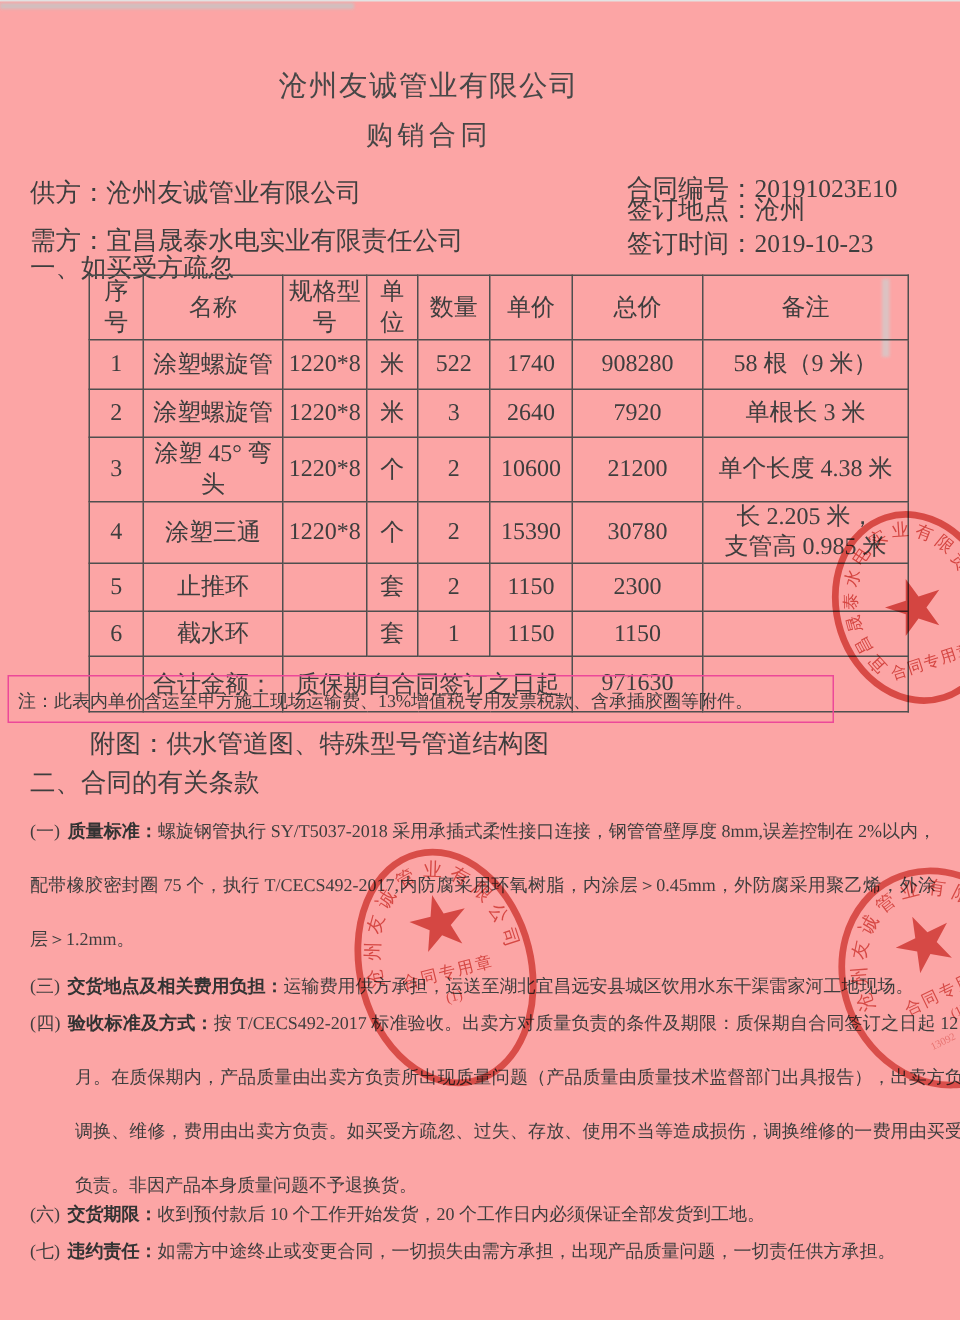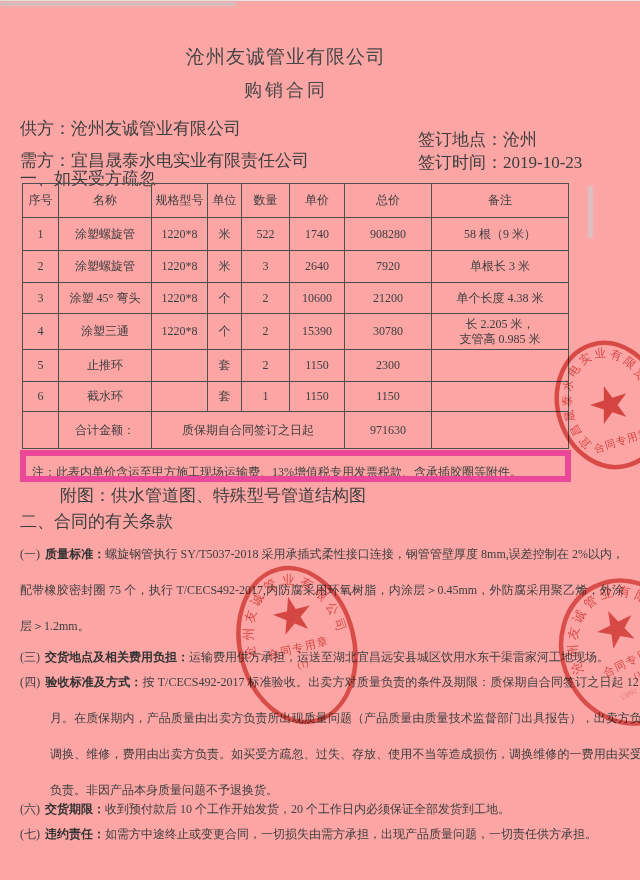--- a/index.html
+++ b/index.html
@@ -16,24 +16,24 @@
   .supplier{left:20px;top:117px;}
   .buyer{left:20px;top:149px;}
   .meta1{left:418px;top:114px;}
   .meta2{left:418px;top:128px;}
   .meta3{left:418px;top:151px;text-align:center;}
   .sec1{left:20px;top:167px;}
   .attach{left:20px;top:484px;padding-left:40px;}
   .sec2{left:20px;top:510px;}
   
   .tblwrap{position:absolute;left:22px;top:183px;}
-  table{border-collapse:collapse;table-layout:fixed;width:546px;font-size:12px;color:#3e3e3e;}
+  table{border-collapse:collapse;table-layout:fixed;width:546px;font-size:16px;color:#3e3e3e;margin-left:37px;}
   td,th{border:1px solid #4f4f4f;text-align:center;vertical-align:middle;padding:0 2px;font-weight:normal;overflow:hidden;}
   td.note{white-space:pre-line;line-height:1.25;}
-  .footnote{position:absolute;left:20px;top:450px;width:551px;height:32px;border:6px solid #ec4899;font-size:12px;line-height:32px;padding-left:6px;box-sizing:border-box;white-space:nowrap;overflow:hidden;}
+  .footnote{position:absolute;left:5px;top:450px;width:551px;height:32px;border:1px solid #ec4899;font-size:12px;line-height:32px;padding-left:6px;box-sizing:border-box;white-space:nowrap;overflow:hidden;}
   
   .clause{position:absolute;left:20px;width:604px;font-size:12px;line-height:36px;text-align:justify;}
   .clause .cno{margin-right:5px;}
   .clause b{font-weight:bold;color:#333;}
   .c4{padding-left:30px;text-indent:-30px;}
   
   svg.stamp{position:absolute;mix-blend-mode:multiply;overflow:visible;}
   .sg{stroke:#d3544b;fill:none;}
   .st{fill:#cf4a42;}
 </style>
@@ -45,20 +45,21 @@
   <div class="scan-top"></div>
   <div class="scan-top2"></div>
   <div class="scan-right"></div>
 
   <div class="title1">沧州友诚管业有限公司</div>
   <div class="title2">购销合同</div>
 
   <div class="line supplier"><span>供方：</span><span>沧州友诚管业有限公司</span></div>
   <div class="line buyer"><span>需方：</span><span>宜昌晟泰水电实业有限责任公司</span></div>
 
+  <div class="line meta1"><span>合同编号：</span><span>20191023E10</span></div>
   <div class="line meta2"><span>签订地点：</span><span>沧州</span></div>
   <div class="line meta3"><span>签订时间：</span><span>2019-10-23</span></div>
 
   <div class="line sec1">一、如买受方疏忽</div>
 
   <div class="tblwrap">
     <table>
       <colgroup>
         <col style="width:36px">
           <col style="width:93px">

